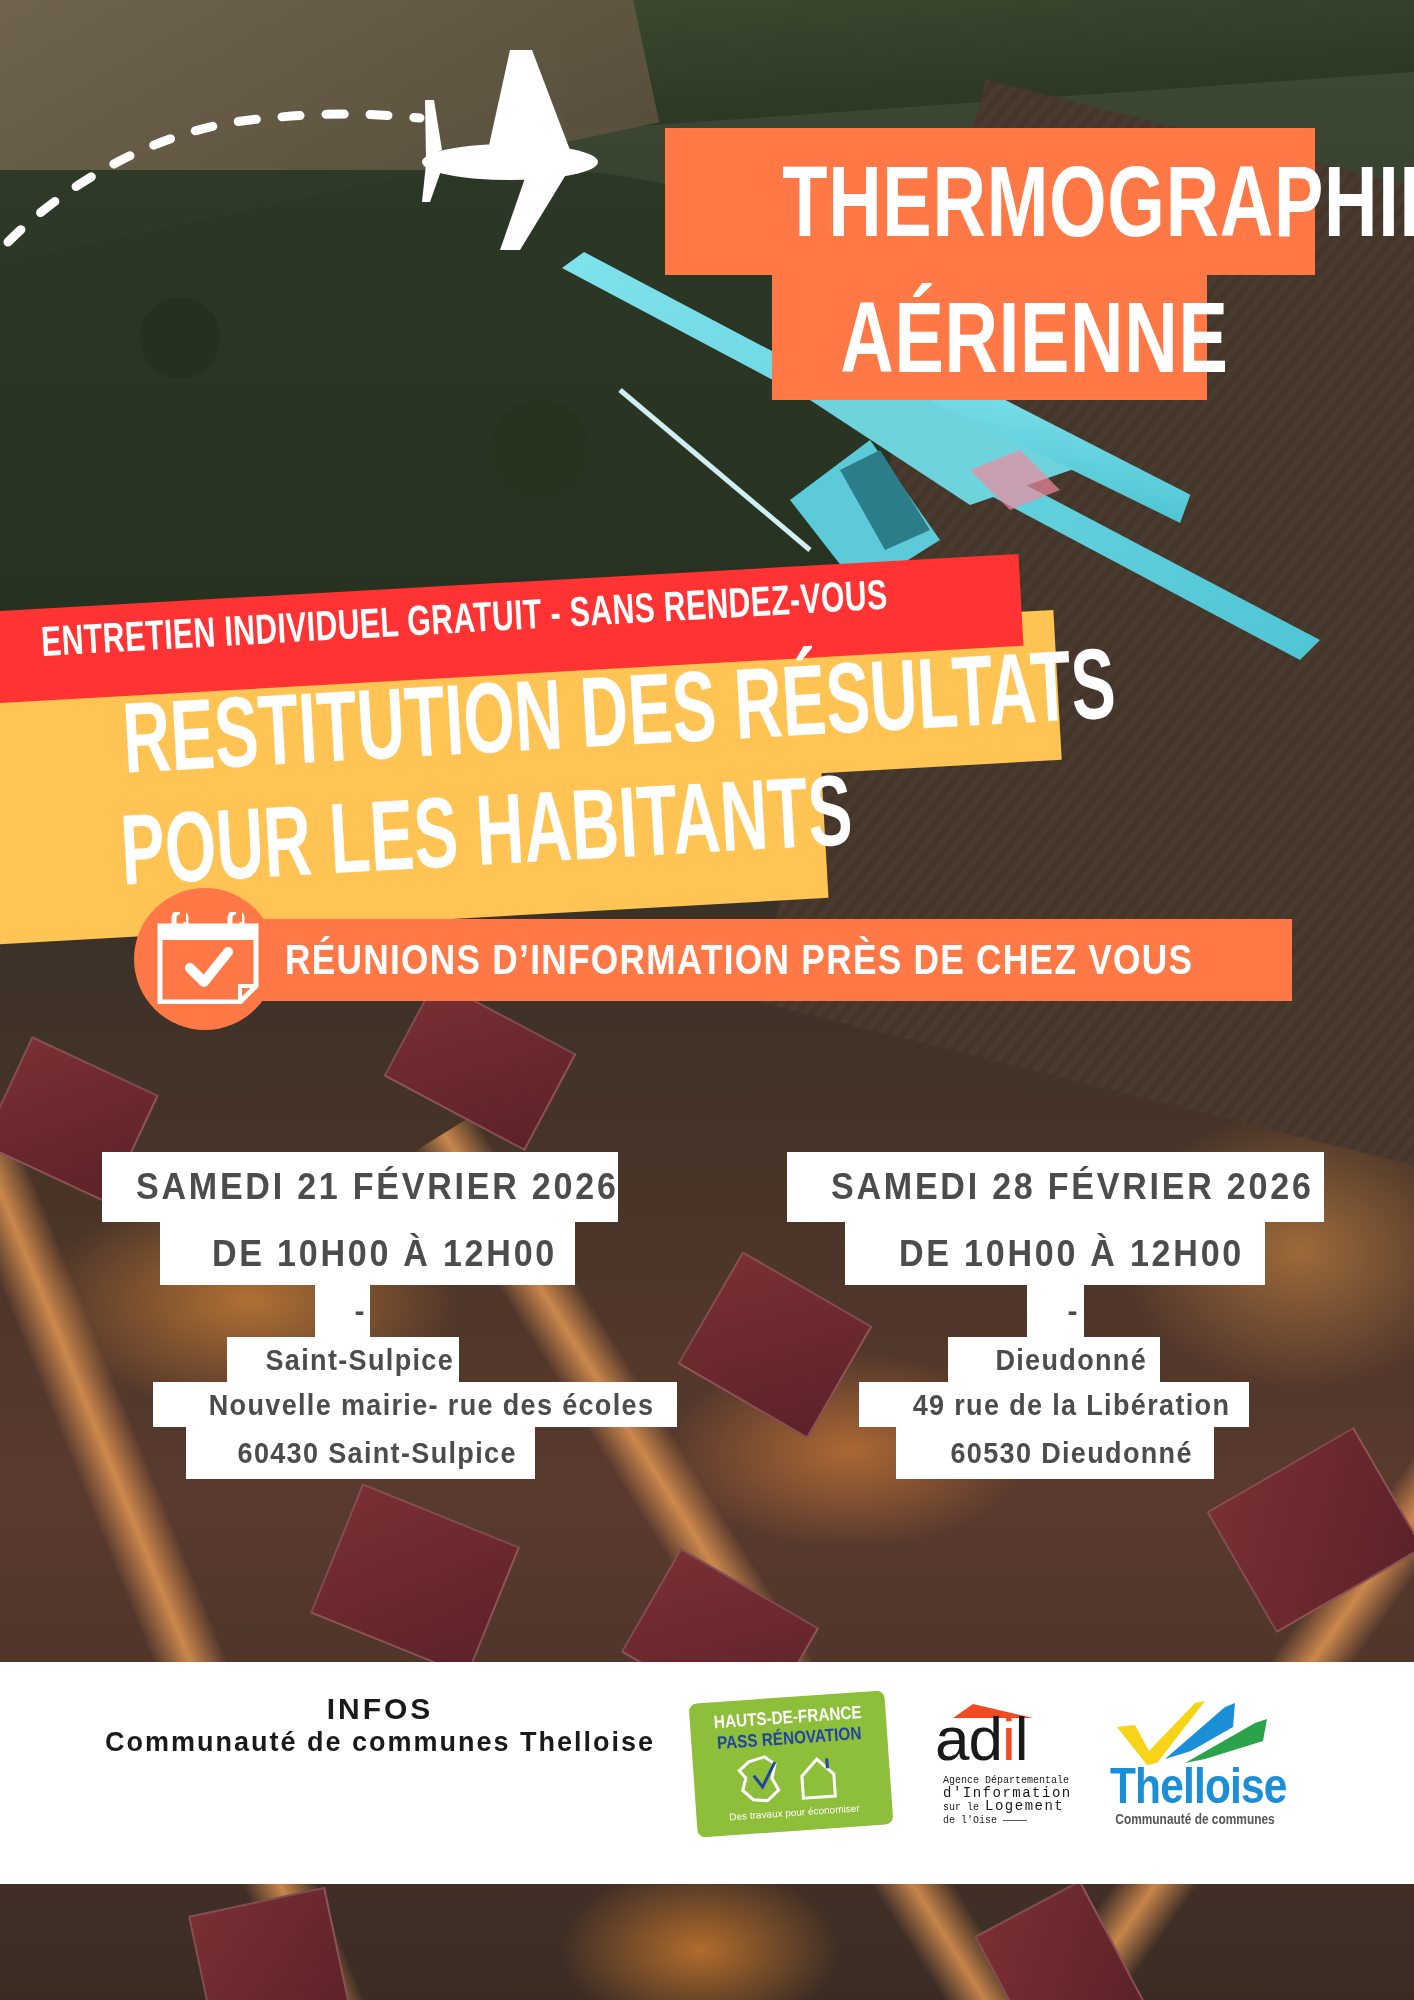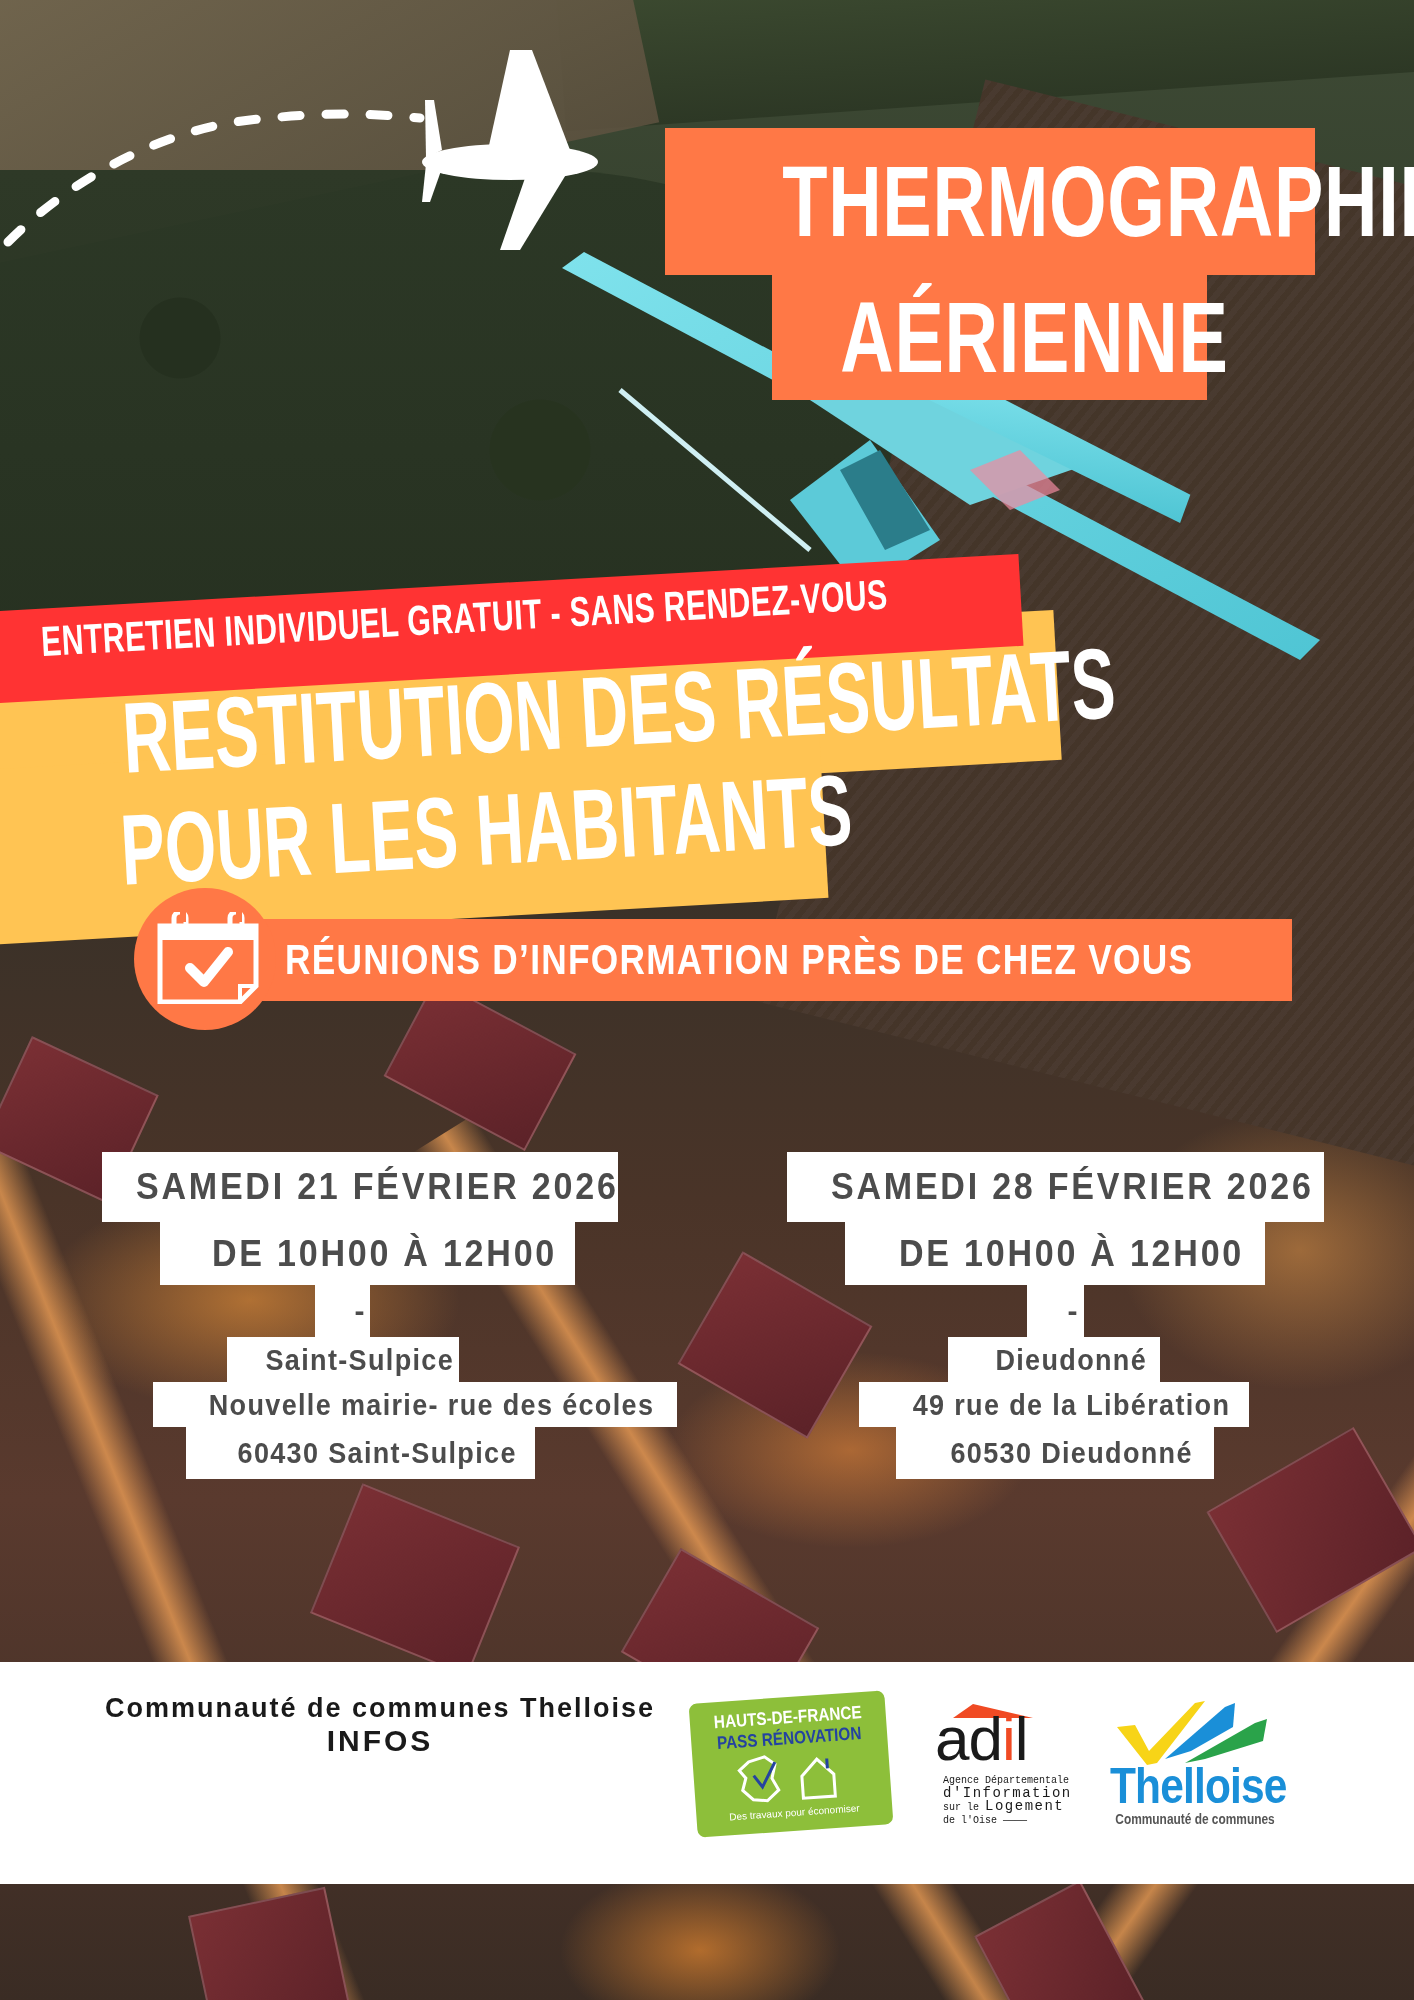--- a/index.html
+++ b/index.html
@@ -300,22 +300,22 @@
   <div class="sb addr r-a2">
       <span>49 rue de la Libération</span>
     </div>
   <div class="sb addr r-a3">
       <span>60530 Dieudonné</span>
     </div>
 </div>
 
 <div class="footer">
   <div class="infos">
+    <span class="l h">INFOS</span>
     <span class="l org">Communauté de communes Thelloise</span>
-    <span class="l h">INFOS</span>
   </div>
 </div>
 
 <div class="pass-logo">
   <div class="t1">HAUTS-DE-FRANCE</div>
   <div class="t2">PASS RÉNOVATION</div>
   <svg width="120" height="50" viewBox="0 0 120 50">
     <path d="M18 6 L34 2 L44 10 L40 24 L46 36 L34 46 L20 44 L10 34 L14 22 L8 14 Z" fill="none" stroke="#fff" stroke-width="3"></path>
     <path d="M22 20 L30 32 L44 8" fill="none" stroke="#2443a0" stroke-width="3"></path>
     <path d="M70 46 V24 L86 8 L102 24 V46 Z" fill="none" stroke="#fff" stroke-width="3"></path>

